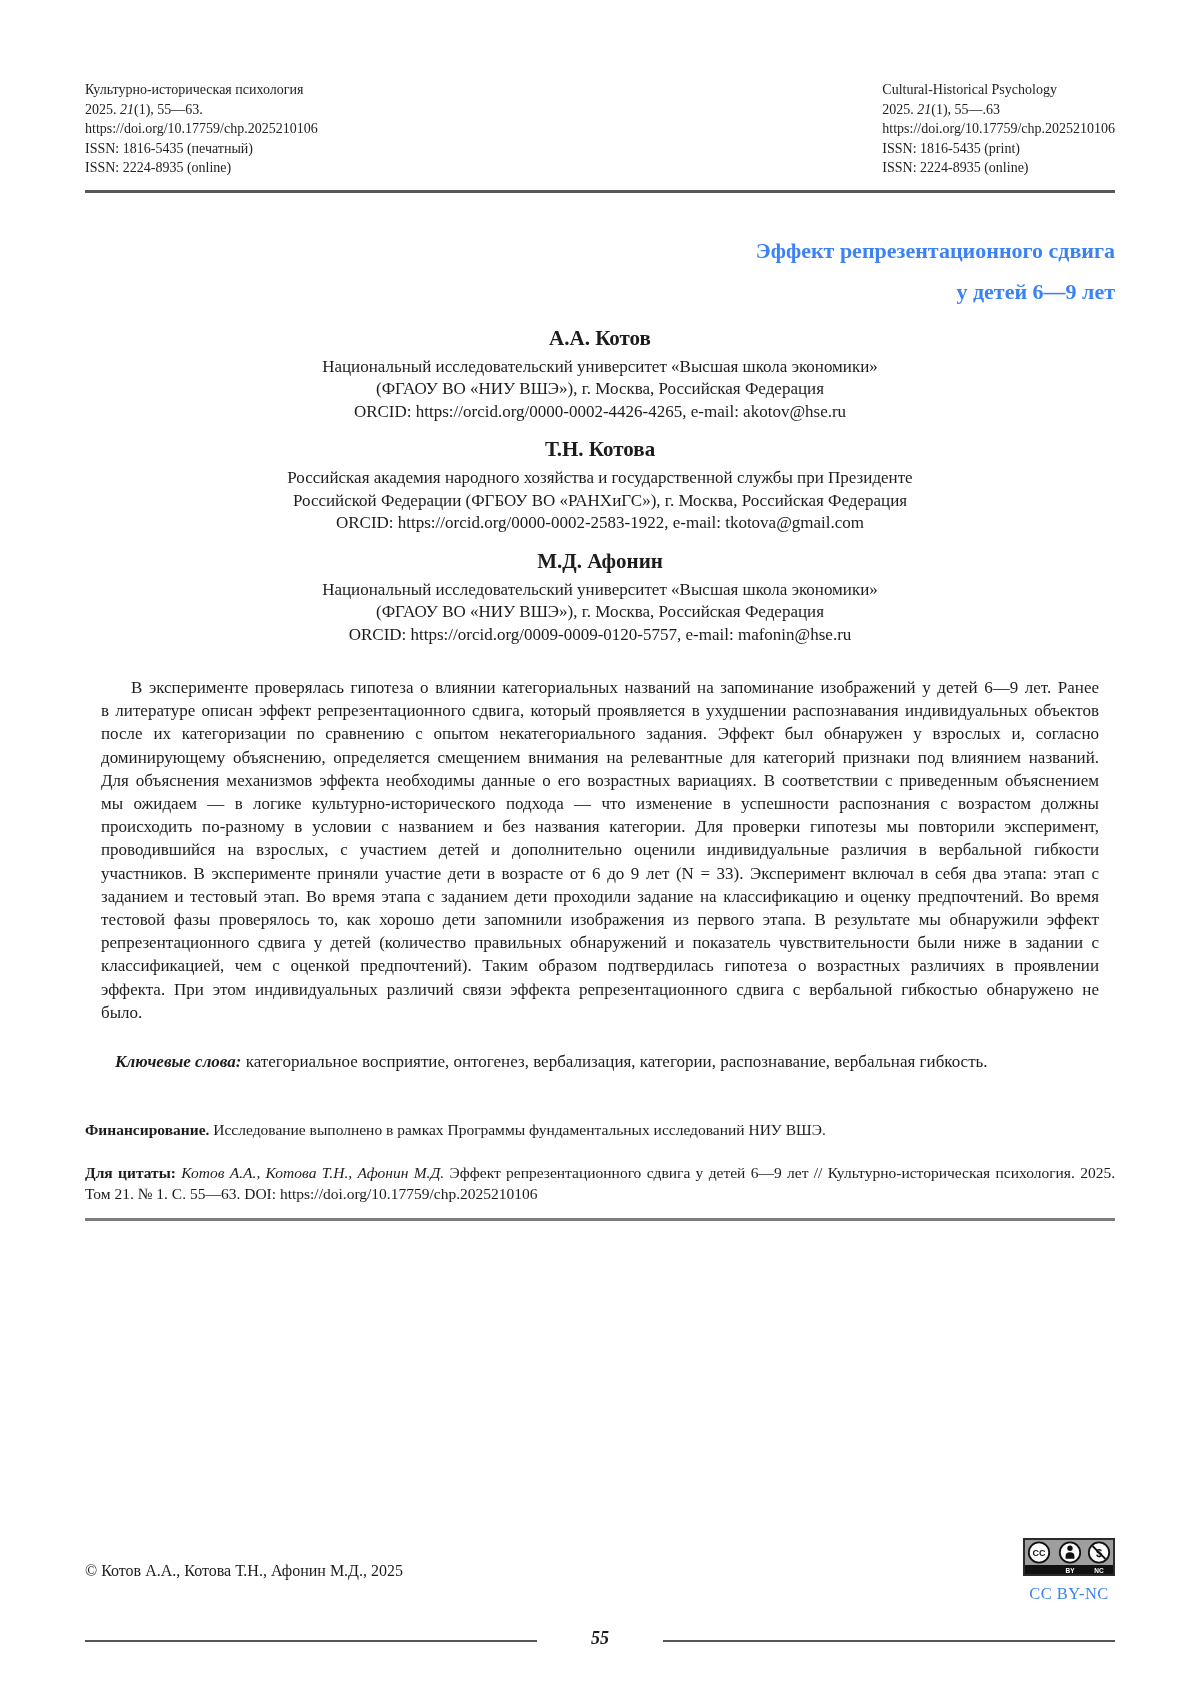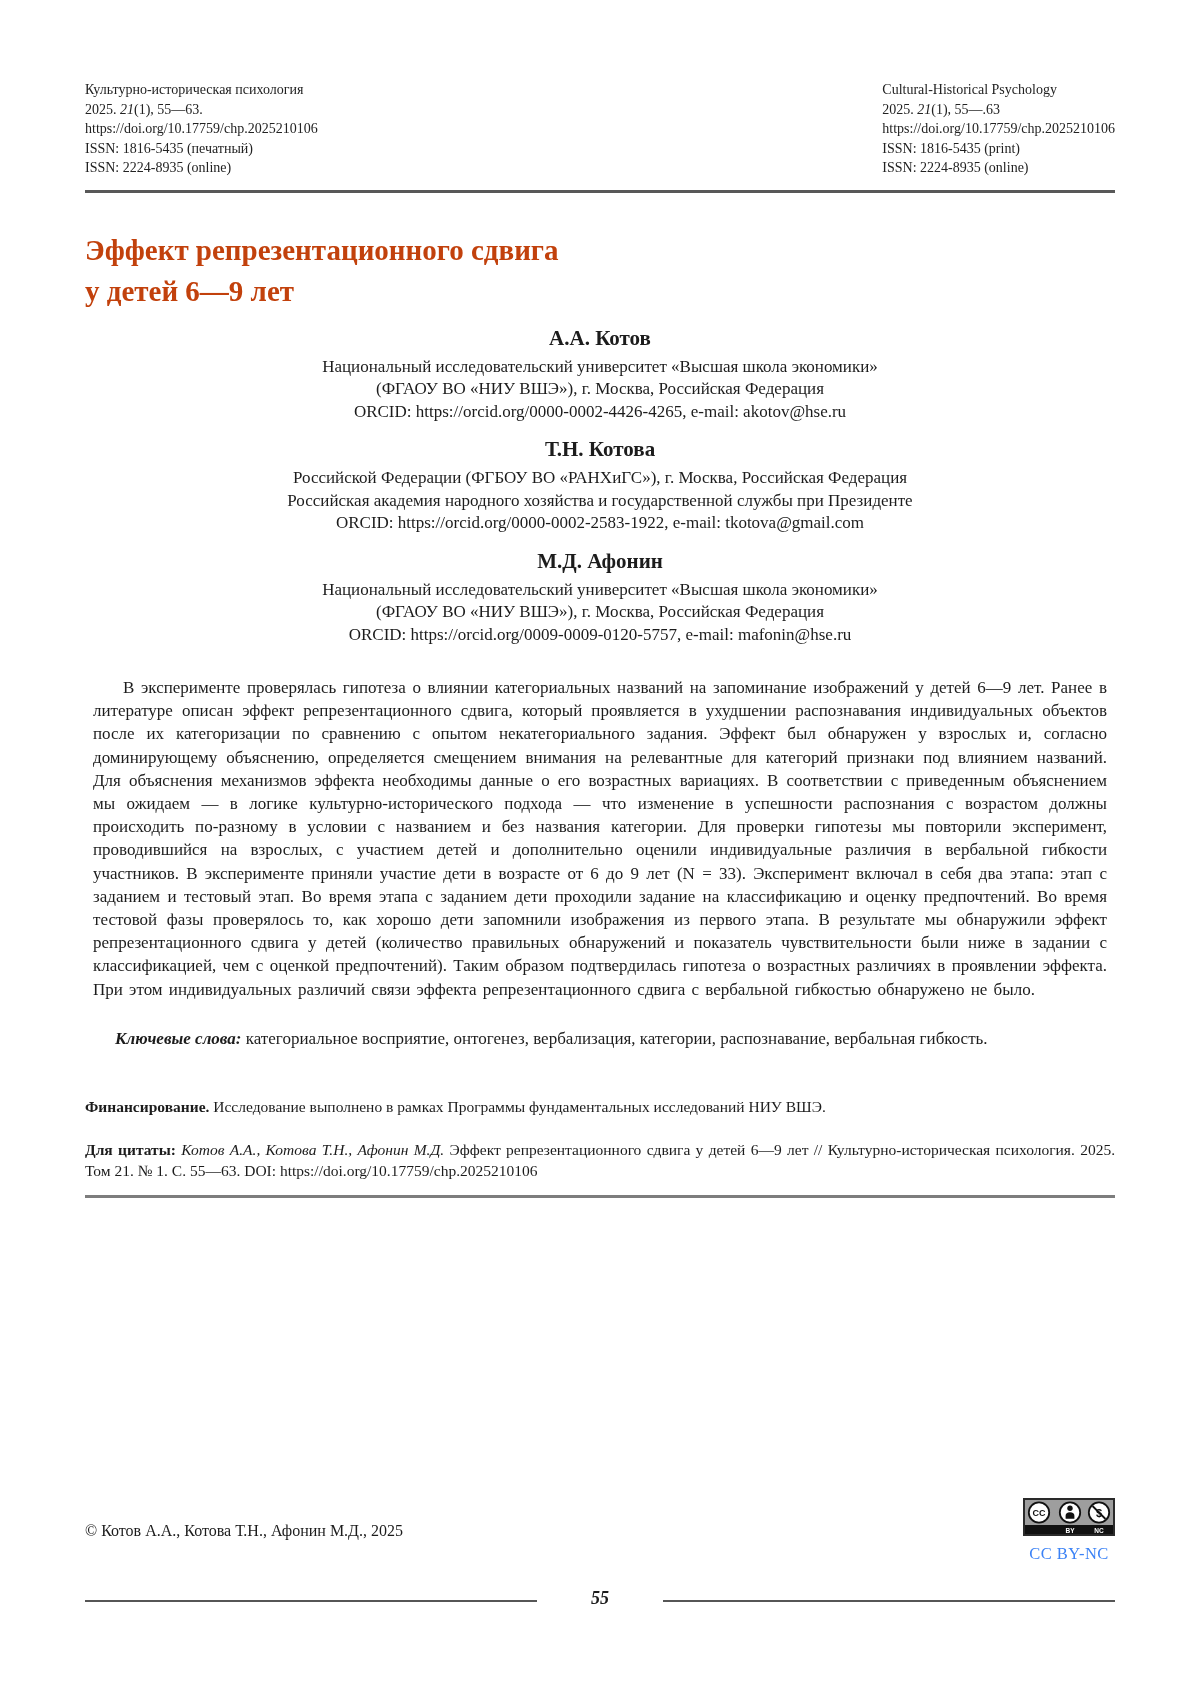--- a/index.html
+++ b/index.html
@@ -1,41 +1,41 @@
 <!DOCTYPE html>
 <html><head>
 <meta charset="utf-8">
 <style>
   html,body { margin:0; padding:0; }
   body {
     width:1200px; height:1697px; background:#ffffff;
     font-family:"Liberation Serif","DejaVu Serif",serif;
     color:#1c1c1c;
   }
-  .page { box-sizing:border-box; height:100%; padding:80px 85px 86px; display:flex; flex-direction:column; }
+  .page { box-sizing:border-box; height:100%; padding:80px 85px 46px; display:flex; flex-direction:column; }
 
   
   .header { display:flex; justify-content:space-between; font-size:14px; line-height:19.5px; color:#222; }
   .header-right { }
   .it { font-style:italic; }
   .b  { font-weight:bold; }
 
   .rule { border:none; }
   .rule-header   { height:3px; background:#585858; margin-top:12px; }
   .rule-citation { height:3px; background:#7d7d7d; margin-top:14px; }
 
   
-  .title { margin:37px 0 0; text-align:left; font-size:29px; line-height:41px; font-weight:bold; color:#c2410c; }
+  .title { margin:37px 0 0; text-align:right; font-size:22px; line-height:41px; font-weight:bold; color:#3b82f6; }
   .tline { display:block; }
   .author-name { margin-top:14px; text-align:center; font-size:21px; font-weight:bold; }
   .affiliation { margin-top:5px; text-align:center; font-size:17px; line-height:22.5px; }
   .aff-line { display:block; }
 
   
-  .abstract { margin:30px 8px 0; font-size:17px; line-height:23.2px; text-align:justify; text-indent:30px; word-spacing:2px; }
+  .abstract { margin:30px 16px 0; font-size:17px; line-height:23.2px; text-align:justify; text-indent:30px; word-spacing:2px; }
   .keywords { margin:26px 0 0; font-size:17px; line-height:23.2px; text-align:justify; text-indent:30px; }
   .kw-label { font-weight:bold; font-style:italic; }
   .note { margin:0; font-size:15.5px; line-height:21px; text-align:justify; }
   .funding  { margin-top:46px; }
   .citation { margin-top:22px; }
 
   
   .bottom { margin-top:auto; }
   .bottom-row { display:flex; justify-content:space-between; align-items:flex-end; }
   .copyright { font-size:16px; padding-bottom:24px; }
@@ -81,22 +81,22 @@
     <div class="affiliation">
       <span class="aff-line">Национальный исследовательский университет «Высшая школа экономики»</span>
       <span class="aff-line">(ФГАОУ ВО «НИУ ВШЭ»), г. Москва, Российская Федерация</span>
       <span class="aff-line">ORCID: https://orcid.org/0000-0002-4426-4265, e-mail: akotov@hse.ru</span>
     </div>
   </div>
 
   <div>
     <div class="author-name">Т.Н. Котова</div>
     <div class="affiliation">
+      <span class="aff-line">Российская академия народного хозяйства и государственной службы при Президенте</span>
       <span class="aff-line">Российской Федерации (ФГБОУ ВО «РАНХиГС»), г. Москва, Российская Федерация</span>
-      <span class="aff-line">Российская академия народного хозяйства и государственной службы при Президенте</span>
       <span class="aff-line">ORCID: https://orcid.org/0000-0002-2583-1922, e-mail: tkotova@gmail.com</span>
     </div>
   </div>
 
   <div>
     <div class="author-name">М.Д. Афонин</div>
     <div class="affiliation">
       <span class="aff-line">Национальный исследовательский университет «Высшая школа экономики»</span>
       <span class="aff-line">(ФГАОУ ВО «НИУ ВШЭ»), г. Москва, Российская Федерация</span>
       <span class="aff-line">ORCID: https://orcid.org/0009-0009-0120-5757, e-mail: mafonin@hse.ru</span>

